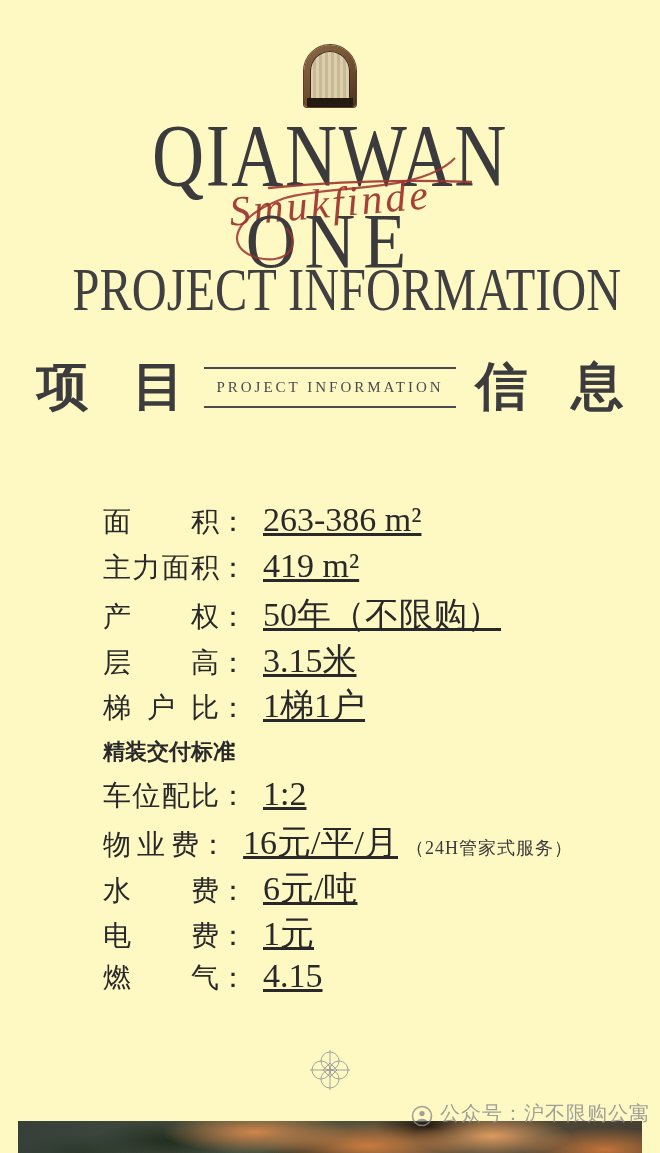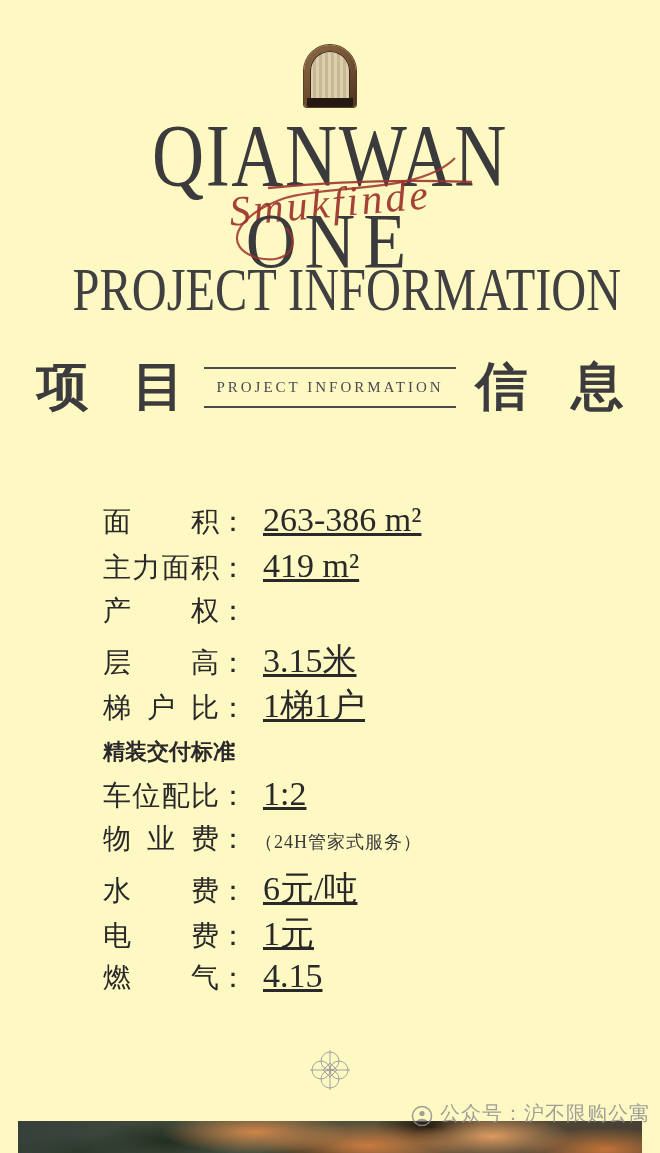--- a/index.html
+++ b/index.html
@@ -117,20 +117,21 @@
       <span class="row-value">419 m²</span>
 
     </div>
 
     <div class="info-row">
       <span class="row-label">
           <span>产</span>
           <span>权</span>
         </span>
       <span class="row-colon">：</span>
+      <span class="row-value">50年（不限购）</span>
 
     </div>
 
     <div class="info-row">
       <span class="row-label">
           <span>层</span>
           <span>高</span>
         </span>
       <span class="row-colon">：</span>
       <span class="row-value">3.15米</span>
@@ -173,20 +174,21 @@
 
     </div>
 
     <div class="info-row">
       <span class="row-label">
           <span>物</span>
           <span>业</span>
           <span>费</span>
         </span>
       <span class="row-colon">：</span>
+      <span class="row-value">16元/平/月</span>
       <span class="row-note">（24H管家式服务）</span>
     </div>
 
     <div class="info-row">
       <span class="row-label">
           <span>水</span>
           <span>费</span>
         </span>
       <span class="row-colon">：</span>
       <span class="row-value">6元/吨</span>

